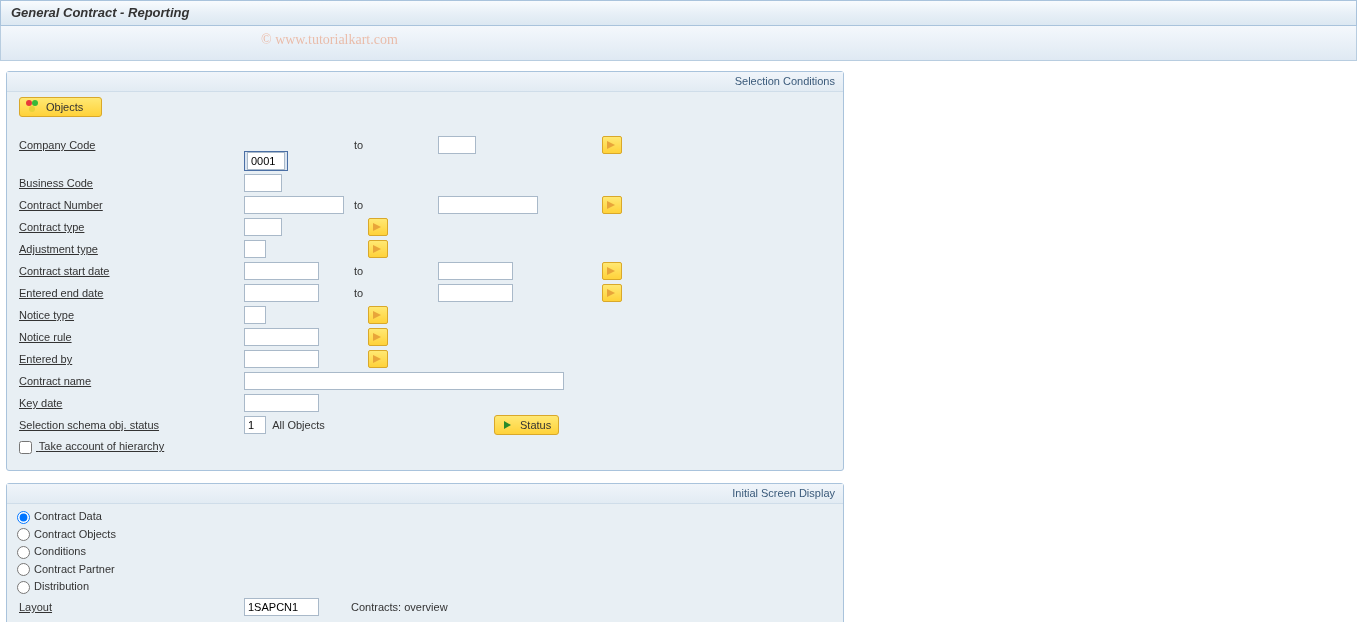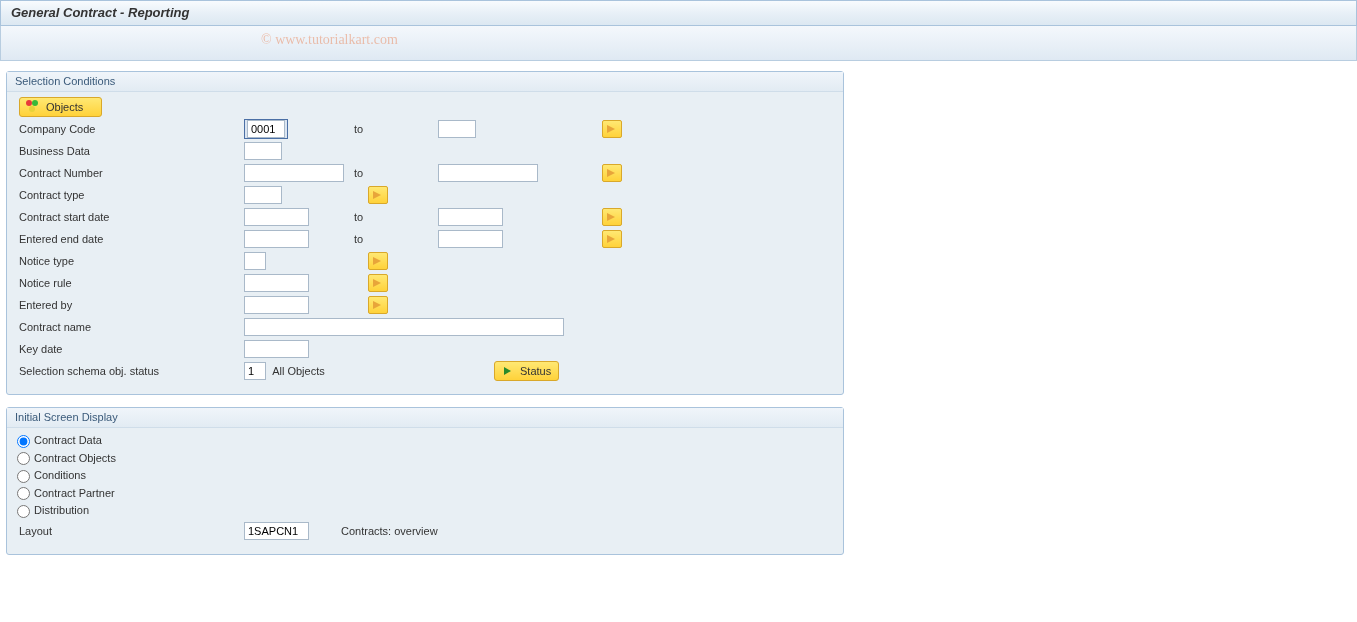--- a/index.html
+++ b/index.html
@@ -47,42 +47,43 @@
       width: 838px;
       margin-bottom: 12px;
       padding-bottom: 8px;
     }
     .group-title {
       color: #3a5a7a;
       font-size: 11px;
       padding: 3px 8px 4px 8px;
       background: linear-gradient(to bottom, #f0f5fa 0%, #e2ebf3 100%);
       border-bottom: 1px solid #cfdde9;
+      text-align: right;
     }
     .group-body { padding: 4px 10px 4px 10px; }
     table.form { border-collapse: collapse; }
     table.form td {
       padding: 1px 2px;
       height: 22px;
       vertical-align: middle;
       white-space: nowrap;
     }
-    .lbl { width: 225px; color: #333; }
+    .lbl { width: 225px; color: #333; text-decoration: underline; }
     .to-lbl { width: 90px; text-align: left; padding-left: 8px !important; }
     input[type="text"] {
       border: 1px solid #a9b9c9;
       background: #fff;
       height: 18px;
       padding: 1px 3px;
       font-size: 11px;
       font-family: inherit;
     }
     .inp-xs { width: 22px; }
     .inp-sm { width: 38px; }
-    .inp-md { width: 65px; }
+    .inp-md { width: 75px; }
     .inp-lg { width: 100px; }
     .inp-xl { width: 320px; }
     .multi-btn {
       width: 20px;
       height: 18px;
       background: linear-gradient(to bottom, #ffe873 0%, #ffd23a 100%);
       border: 1px solid #d9a82a;
       border-radius: 2px;
       display: inline-flex;
       align-items: center;
@@ -100,21 +101,21 @@
       padding: 0 7px;
       display: inline-flex;
       align-items: center;
       gap: 6px;
       cursor: pointer;
       font-size: 11px;
       color: #333;
     }
     .button-yellow .shape { width: 12px; height: 12px; }
     .objects-ico svg { width: 16px; height: 16px; }
-    .selected-box { border: 1px solid #4a6fa5; background: #dbe5f1; padding: 0 2px; display: inline-block; }
+    .selected-box { border: 1px solid #4a6fa5; background: #dbe5f1; padding: 0 2px; display: inline-block; margin-top: 32px; }
     input[type="checkbox"], input[type="radio"] { vertical-align: middle; margin-right: 4px; }
     .radio-row { padding: 2px 0; }
     .layout-row td { padding-top: 6px; }
   </style>
 </head>
 <body>
 
 <div class="page-title-bar">
   <span>General Contract - Reporting</span>
 </div>
@@ -155,21 +156,21 @@
           <td class="to-lbl">to</td>
           <td><input type="text" class="inp-sm" value="" style=""></td>
           <td style="padding-left:60px;"><span class="multi-btn">
                   <svg viewBox="0 0 12 10">
                     <polygon points="1,1 9,5 1,9" fill="#e8a53a"></polygon>
                   </svg>
                 </span></td>
         </tr>
 
         <tr>
-          <td class="lbl">Business Data</td>
+          <td class="lbl">Business Code</td>
           <td><input type="text" class="inp-sm" value="" style=""></td>
           <td></td>
               <td></td>
               <td></td>
         </tr>
 
         <tr>
           <td class="lbl">Contract Number</td>
           <td><input type="text" class="inp-lg" value="" style=""></td>
           <td class="to-lbl">to</td>
@@ -185,20 +186,30 @@
           <td class="lbl">Contract type</td>
           <td><input type="text" class="inp-sm" value="" style=""></td>
           <td colspan="2"><span class="multi-btn" style="margin-left:20px;">
                   <svg viewBox="0 0 12 10">
                     <polygon points="1,1 9,5 1,9" fill="#e8a53a"></polygon>
                   </svg>
                 </span></td>
           <td></td>
         </tr>
 
+        <tr>
+          <td class="lbl">Adjustment type</td>
+          <td><input type="text" class="inp-xs" value="" style=""></td>
+          <td colspan="2"><span class="multi-btn" style="margin-left:20px;">
+                  <svg viewBox="0 0 12 10">
+                    <polygon points="1,1 9,5 1,9" fill="#e8a53a"></polygon>
+                  </svg>
+                </span></td>
+          <td></td>
+        </tr>
 
         <tr>
           <td class="lbl">Contract start date</td>
           <td><input type="text" class="inp-md" value="" style=""></td>
           <td class="to-lbl">to</td>
           <td><input type="text" class="inp-md" value="" style=""></td>
           <td style="padding-left:60px;"><span class="multi-btn">
                   <svg viewBox="0 0 12 10">
                     <polygon points="1,1 9,5 1,9" fill="#e8a53a"></polygon>
                   </svg>
@@ -275,20 +286,28 @@
               <span class="shape">
                 <svg viewBox="0 0 12 12">
                       <polygon points="2,2 9,6 2,10" fill="#2a8a2a"></polygon>
                     </svg>
               </span>
               <span>Status</span>
             </span>
           </td>
         </tr>
 
+        <tr>
+          <td class="lbl" colspan="5">
+            <label>
+              <input type="checkbox" style="">
+              <span>Take account of hierarchy</span>
+            </label>
+          </td>
+        </tr>
 
       </tbody>
         </table>
     </div>
   </div>
 
   <div class="group-box">
     <div class="group-title">Initial Screen Display</div>
     <div class="group-body">
       <div class="radio-row"><label><input type="radio" name="disp" checked="" style=""><span>Contract Data</span></label></div>

